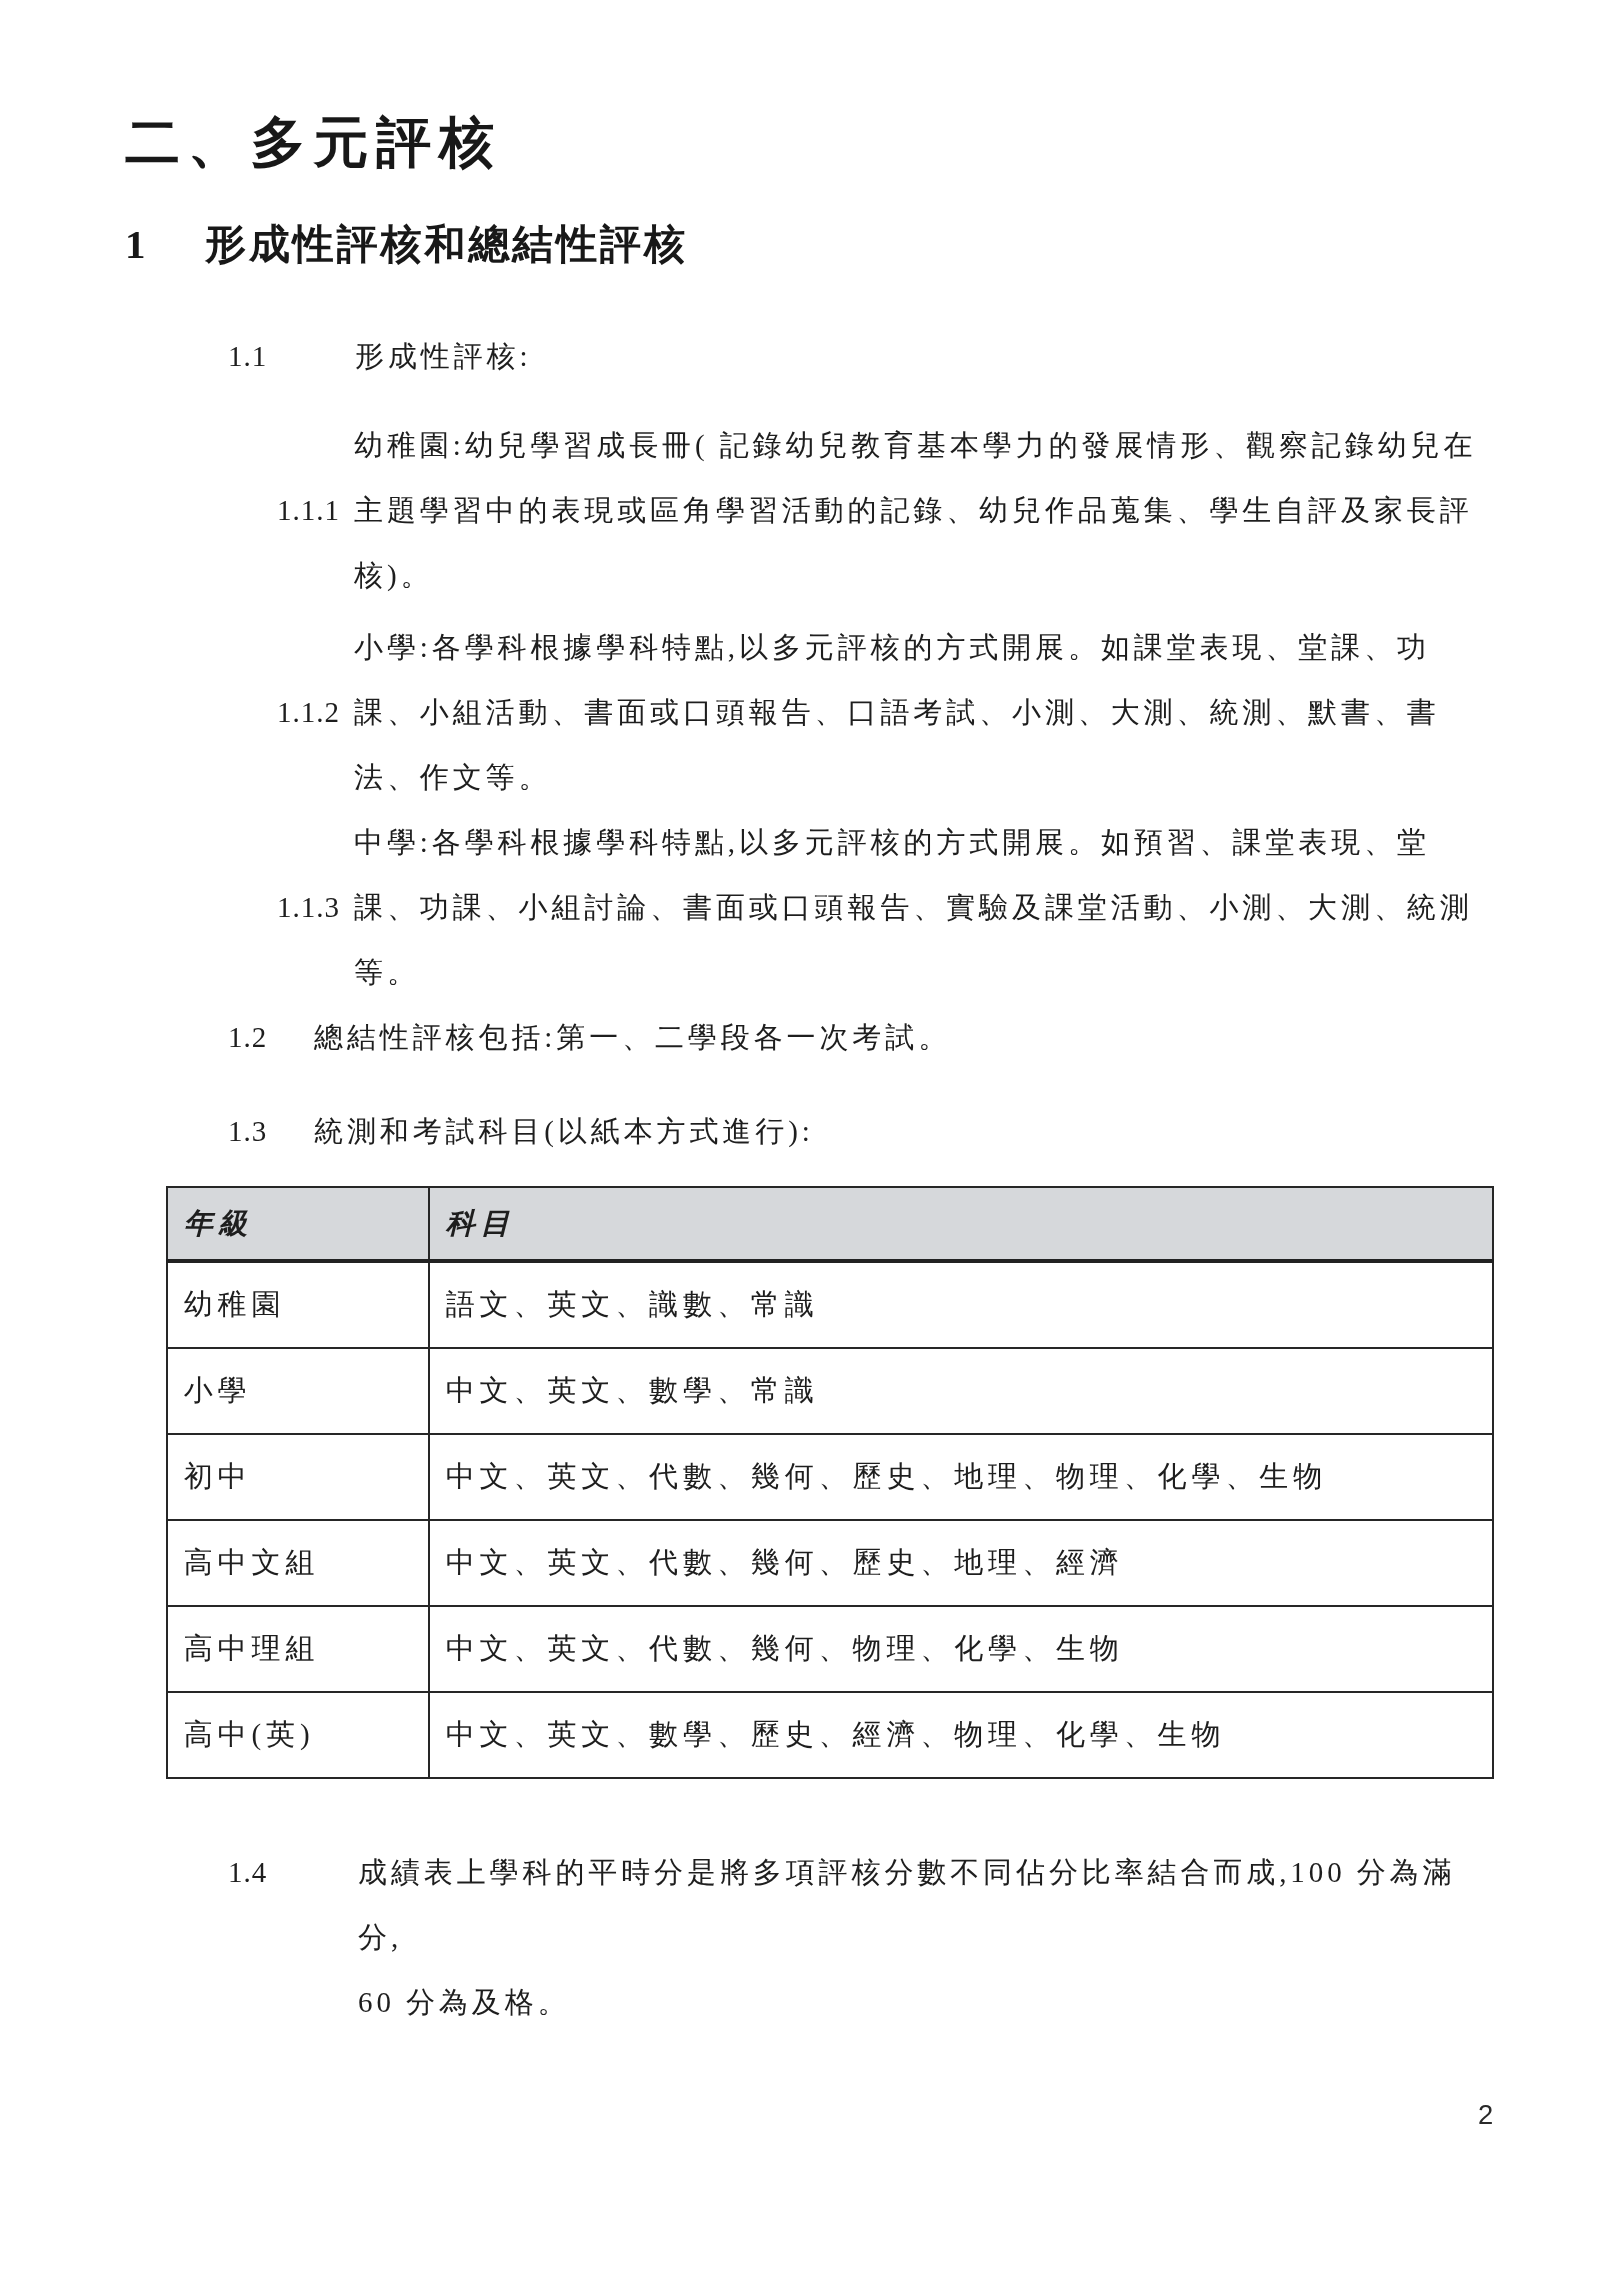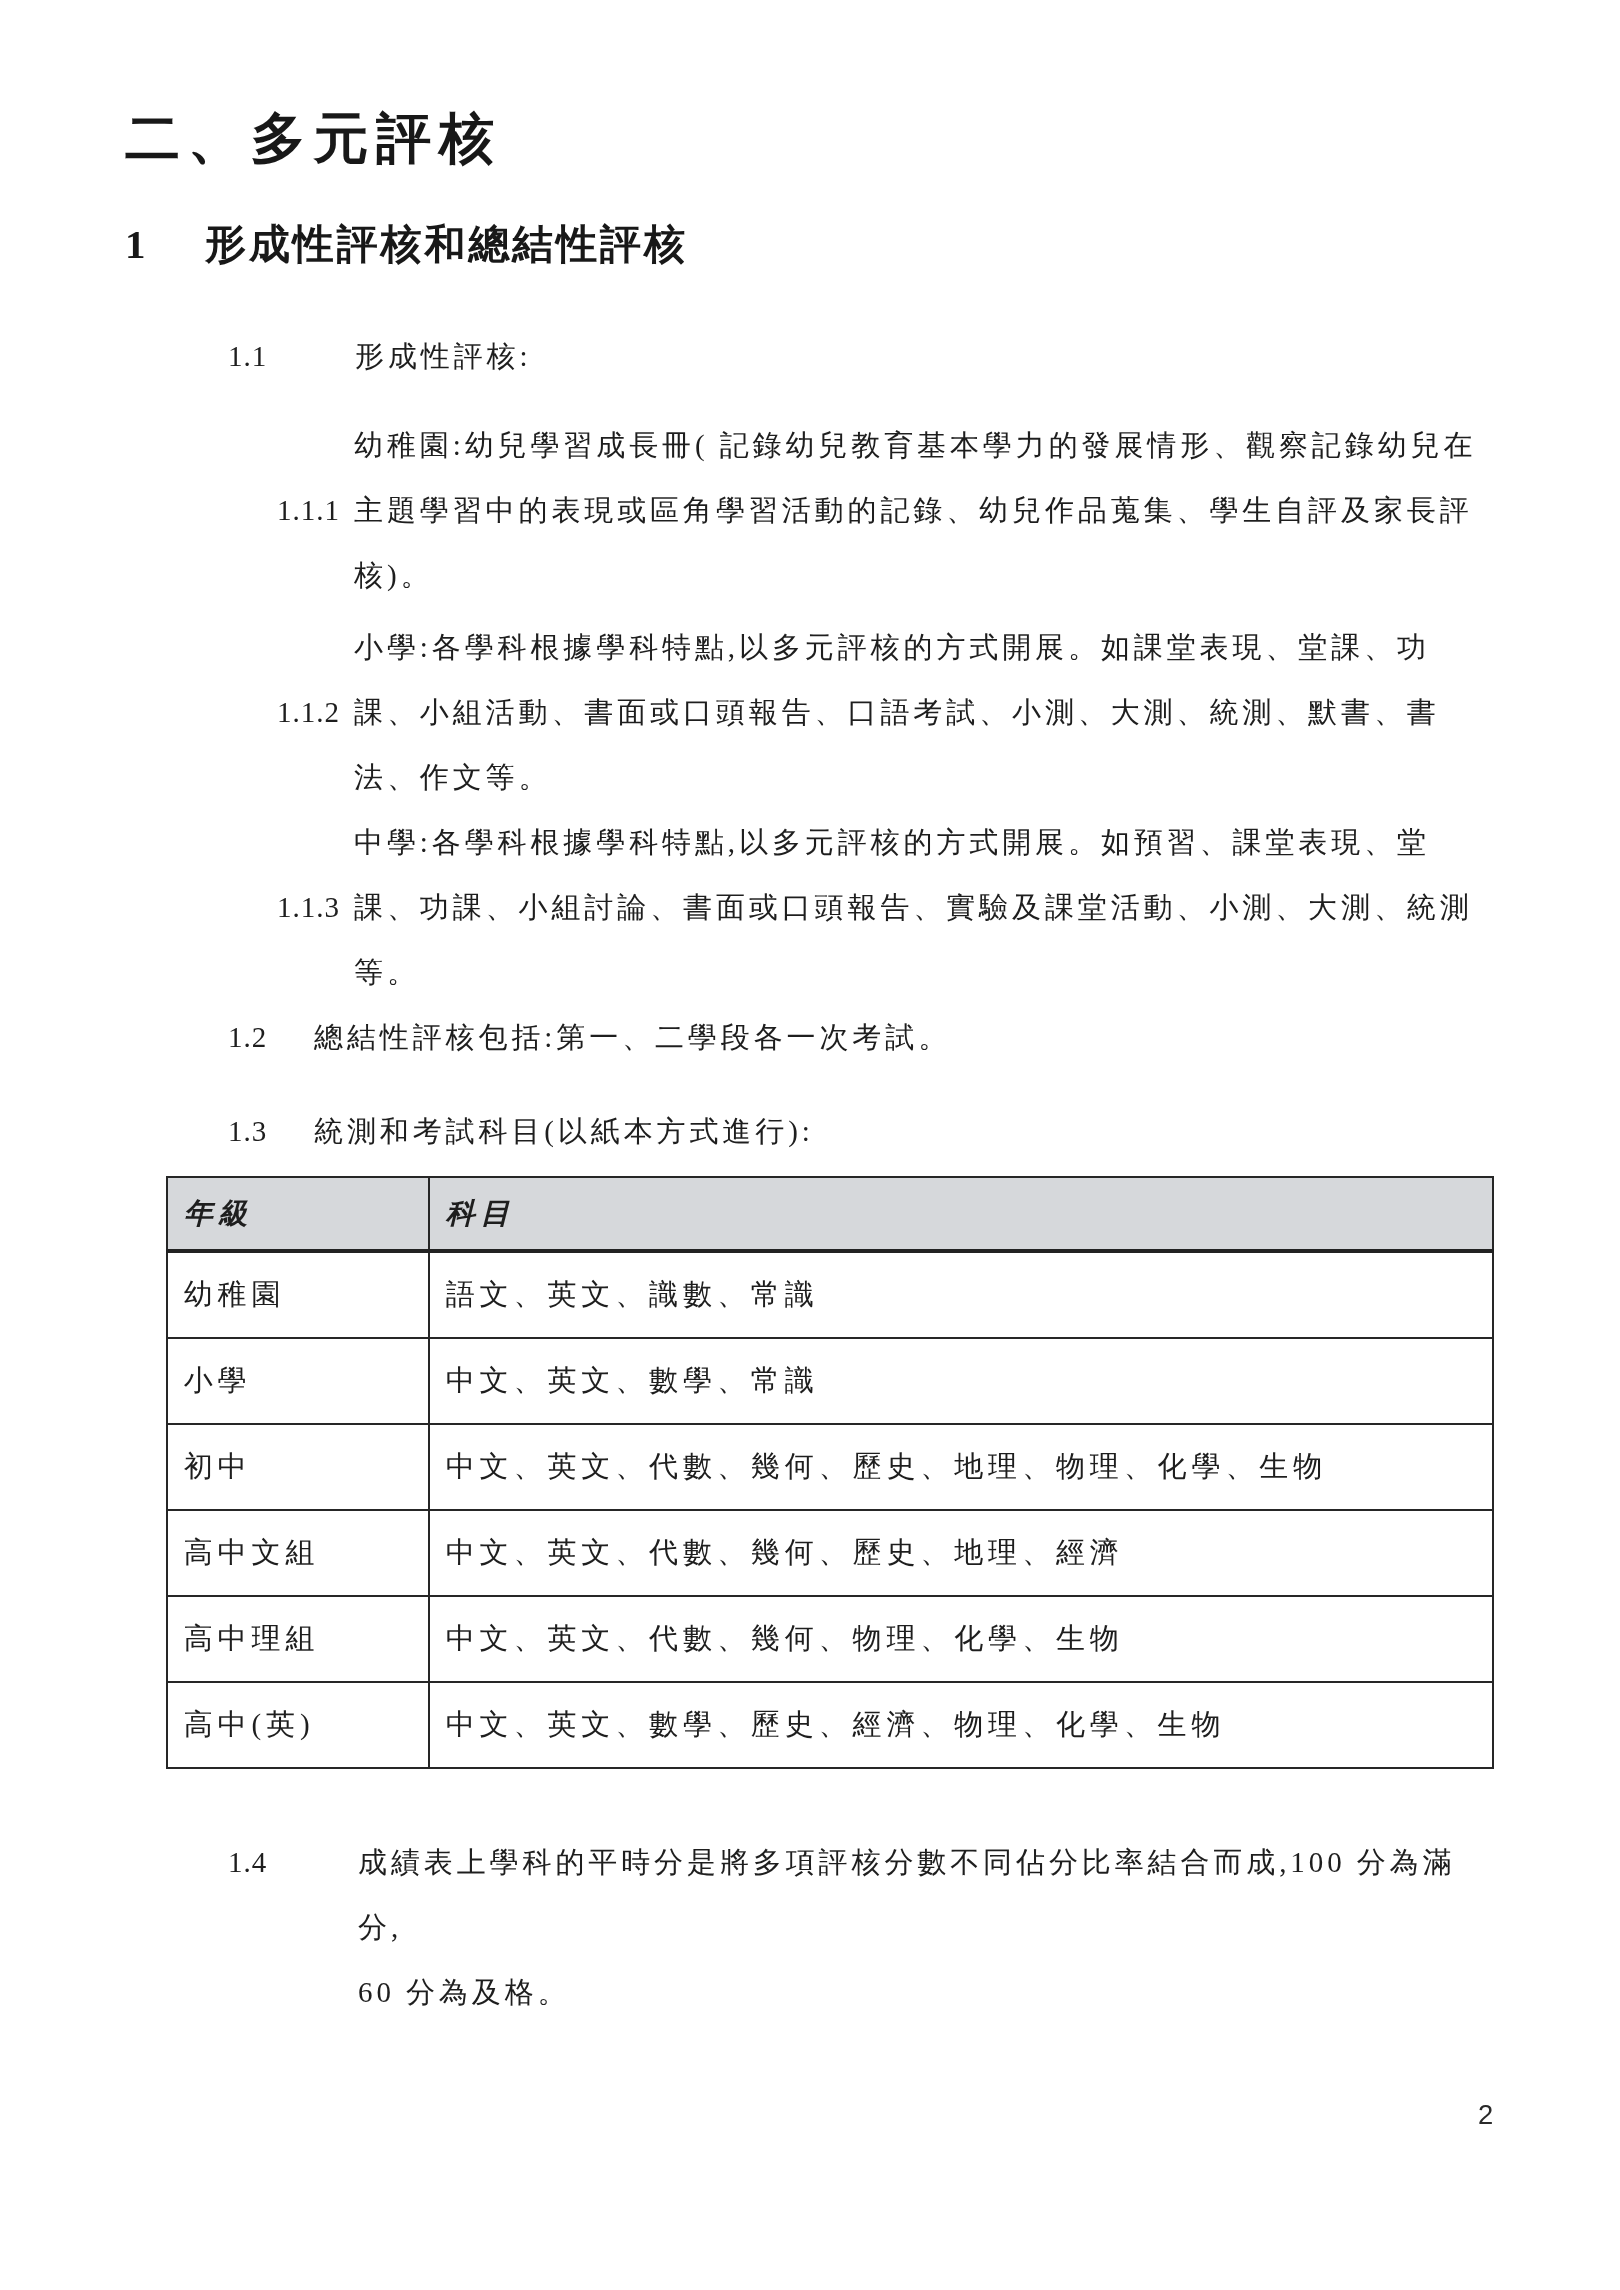--- a/index.html
+++ b/index.html
@@ -15,21 +15,20 @@
   }
   .content { padding: 110px 127px 0 125px; }
 
   h1.chapter {
     margin: 0;
     font-size: 55px;
     line-height: 1.2;
     font-weight: 700;
     letter-spacing: 7.8px;
     color: #181818;
-    font-family: Liberation Mono, monospace;
   }
   .h2 {
     margin-top: 44px;
     font-size: 41px;
     line-height: 1.2;
     font-weight: 700;
     color: #181818;
     display: flex;
   }
   .h2 .h2-num { flex: 0 0 80px; font-weight: 700; }
@@ -46,21 +45,21 @@
 
   .it11   { margin-top: 55px; gap: 41px; }
   .it111  { margin-top: 23.5px; }
   .it112  { margin-top: 7.8px;  }
   .it113  { margin-top: 0;    }
   .it12   { margin-top: 0;    }
   .it13   { margin-top: 29px; }
   .it14   { margin-top: 61px; gap: 44px; }
 
   table.subjects {
-    margin-top: 12px;
+    margin-top: 22px;
     margin-left: 41px;
     border-collapse: collapse;
     width: 1328px;
     table-layout: fixed;
     font-size: 29px;
     color: #1e1e1e;
   }
   table.subjects col.c1 { width: 262px; }
   table.subjects th, table.subjects td {
     border: 2.9px solid #262626;

